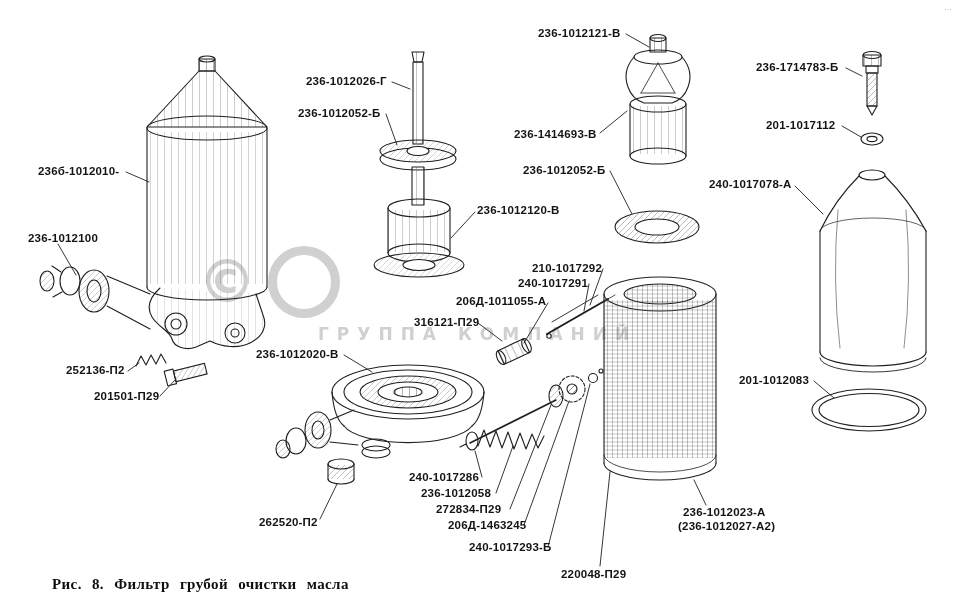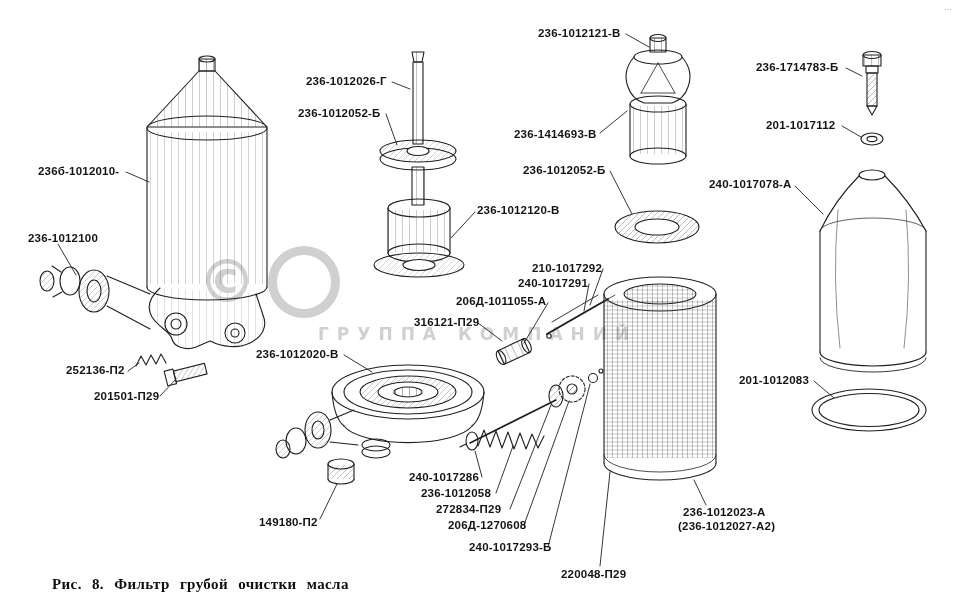--- a/index.html
+++ b/index.html
@@ -244,23 +244,23 @@
   <div class="lbl" style="left:518px;top:277px">240-1017291</div>
   <div class="lbl" style="left:456px;top:295px">206Д-1011055-А</div>
   <div class="lbl" style="left:414px;top:316px">316121-П29</div>
   <div class="lbl" style="left:256px;top:348px">236-1012020-В</div>
   <div class="lbl" style="left:66px;top:364px">252136-П2</div>
   <div class="lbl" style="left:94px;top:390px">201501-П29</div>
   <div class="lbl" style="left:739px;top:374px">201-1012083</div>
   <div class="lbl" style="left:409px;top:471px">240-1017286</div>
   <div class="lbl" style="left:421px;top:487px">236-1012058</div>
   <div class="lbl" style="left:436px;top:503px">272834-П29</div>
-  <div class="lbl" style="left:448px;top:519px">206Д-1270608</div>
+  <div class="lbl" style="left:448px;top:519px">206Д-1463245</div>
   <div class="lbl" style="left:469px;top:541px">240-1017293-Б</div>
-  <div class="lbl" style="left:259px;top:516px">149180-П2</div>
+  <div class="lbl" style="left:259px;top:516px">262520-П2</div>
   <div class="lbl" style="left:683px;top:506px">236-1012023-А</div>
   <div class="lbl" style="left:678px;top:520px">(236-1012027-А2)</div>
   <div class="lbl" style="left:561px;top:568px">220048-П29</div>
 
   <div class="caption">Рис. 8. Фильтр грубой очистки масла</div>
 
   <div class="corner-mark">…</div>
 
 </div>
 

